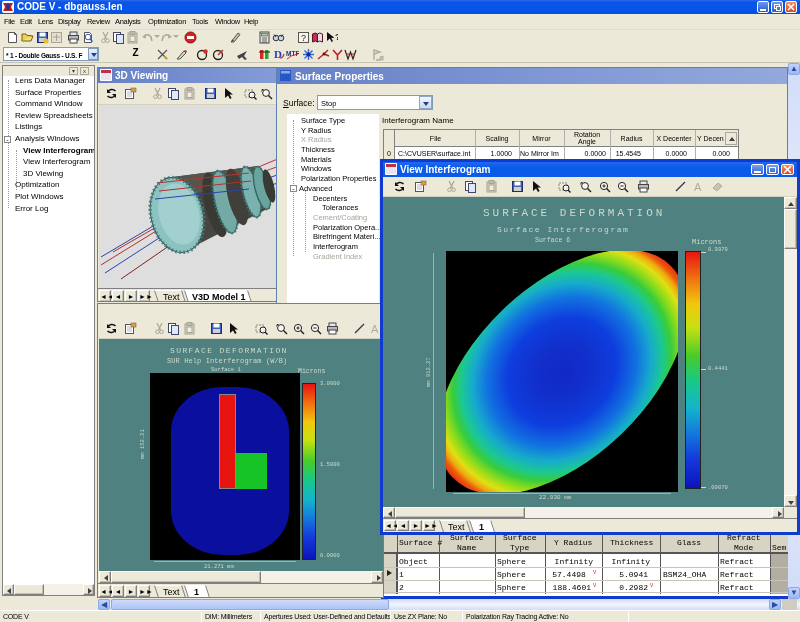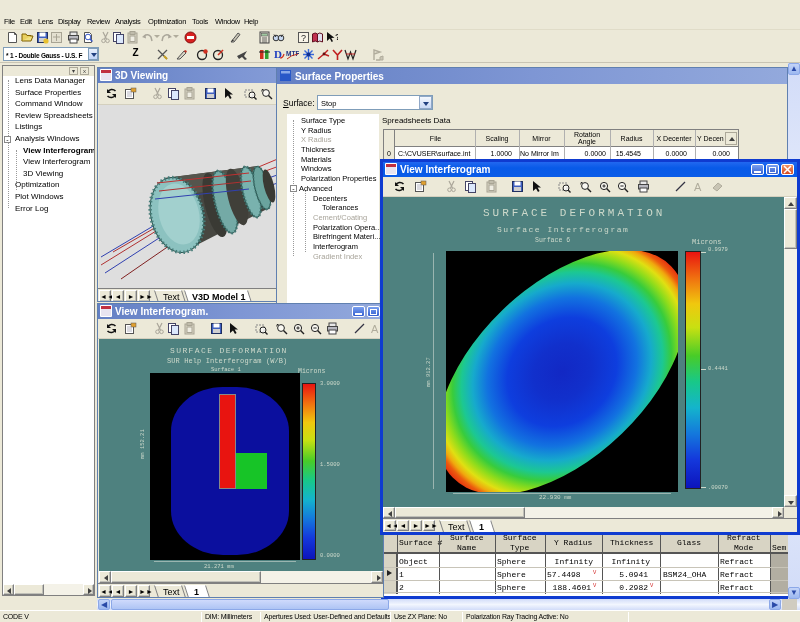--- a/index.html
+++ b/index.html
@@ -33,20 +33,40 @@
 
 .mono{font-family:"Liberation Mono",monospace;color:#cdd9cb}
 
 .xptrack{background:linear-gradient(180deg,#d2dcf8,#f2f6fe 50%,#d2dcf8)}
 .xpthumb{background:linear-gradient(180deg,#cfdafc,#aec4f4);border:1px solid #8ca8e8;border-radius:2px}
 .xparr{background:linear-gradient(180deg,#c4d4f8,#9cb8f0);border:1px solid #8ca8e8;border-radius:2px;color:#2a4aa8;font-size:8px;text-align:center;line-height:10px}
 </style></head>
 <body>
 <div id="stage">
 
+<div class="abs" id="titlebar">
+  <svg class="abs" style="left:2px;top:1px" width="12" height="12" viewBox="0 0 12 12">
+        <rect x="0" y="0" width="12" height="12" rx="2" fill="#fff"></rect>
+        <path d="M1 2 L11 2 L9 6 L11 10 L1 10 L3 6 Z" fill="#c02020"></path>
+        <rect x="4.5" y="3" width="3" height="6" fill="#2030a0"></rect>
+      </svg>
+  <span class="abs" style="left:17px;top:1px">CODE V  -  dbgauss.len</span>
+  <div class="capbtn" style="left:757px">
+        <div class="abs" style="left:2px;top:7px;width:6px;height:2px;background:#fff"></div>
+      </div>
+  <div class="capbtn" style="left:771px">
+        <div class="abs" style="left:2px;top:2px;width:6px;height:5px;border:1px solid #fff"></div>
+        <div class="abs" style="left:4px;top:4px;width:5px;height:5px;border:1px solid #fff;background:#4a76dc"></div>
+      </div>
+  <div class="capbtn close" style="left:785px">
+        <svg width="10" height="10" style="position:absolute;left:0px;top:0px">
+          <path d="M2 2 L8 8 M8 2 L2 8" stroke="#fff" stroke-width="1.6"></path>
+        </svg>
+      </div>
+</div>
 
 <div class="abs" id="menubar">
   <span style="left:4px">File</span>
       <span style="left:20px">Edit</span>
       <span style="left:38px">Lens</span>
   <span style="left:58px">Display</span>
       <span style="left:87px">Review</span>
       <span style="left:115px">Analysis</span>
   <span style="left:148px">Optimization</span>
       <span style="left:192px">Tools</span>
@@ -289,21 +309,21 @@
 
     <div class="arr abs" style="left:3px;top:44px;border-top:3px solid transparent;border-bottom:3px solid transparent;border-left:5px solid #222"></div>
 
     <span class="abs" style="left:15px;top:31px">Object</span>
     <span class="abs" style="left:113px;top:31px">Sphere</span>
     <span class="abs" style="left:163px;top:31px;width:46px;text-align:right">Infinity</span>
     <span class="abs" style="left:220px;top:31px;width:46px;text-align:right">Infinity</span>
     <span class="abs" style="left:336px;top:31px">Refract</span>
     <span class="abs" style="left:15px;top:44px">1</span>
     <span class="abs" style="left:113px;top:44px">Sphere</span>
-    <span class="abs" style="left:163px;top:44px;width:44px;text-align:left">57.4498</span>
+    <span class="abs" style="left:163px;top:44px;width:44px;text-align:center">57.4498</span>
         <span class="abs" style="left:209px;top:43px;color:#d02020;font-size:5.5px">V</span>
     <span class="abs" style="left:220px;top:44px;width:44px;text-align:right">5.0941</span>
     <span class="abs" style="left:279px;top:44px">BSM24_OHA</span>
     <span class="abs" style="left:336px;top:44px">Refract</span>
     <span class="abs" style="left:15px;top:57px">2</span>
     <span class="abs" style="left:113px;top:57px">Sphere</span>
     <span class="abs" style="left:163px;top:57px;width:44px;text-align:right">188.4601</span>
         <span class="abs" style="left:209px;top:56px;color:#d02020;font-size:5.5px">V</span>
     <span class="abs" style="left:220px;top:57px;width:44px;text-align:right">0.2982</span>
         <span class="abs" style="left:266px;top:56px;color:#d02020;font-size:5.5px">V</span>
@@ -439,21 +459,21 @@
       <span class="abs" style="left:12px;top:70px;white-space:nowrap">Advanced</span>
       <div class="abs" style="left:3px;top:71px;width:7px;height:7px;border:1px solid #888;background:#fff;font-size:7px;line-height:5px;text-align:center">-</div>
       <span class="abs" style="left:26px;top:80px;white-space:nowrap">Decenters</span>
       <span class="abs" style="left:35px;top:89px;white-space:nowrap">Tolerances</span>
       <span class="abs" style="left:26px;top:99px;white-space:nowrap;color:#a8a49a">Cement/Coating</span>
       <span class="abs" style="left:26px;top:109px;white-space:nowrap">Polarization Opera...</span>
       <span class="abs" style="left:26px;top:118px;white-space:nowrap">Birefringent Materi...</span>
       <span class="abs" style="left:26px;top:128px;white-space:nowrap">Interferogram</span>
       <span class="abs" style="left:26px;top:138px;white-space:nowrap;color:#a8a49a">Gradient Index</span>
     </div>
-    <span class="abs" style="left:105px;top:48px;font-size:8px">Spreadsheets Data</span>
+    <span class="abs" style="left:105px;top:48px;font-size:8px">Interferogram Name</span>
 
     <div class="abs" style="left:106px;top:61px;width:356px;height:40px;background:#fff;border:1px solid #808080;font-size:7px">
       <div class="abs" style="left:0;top:0;width:354px;height:17px;background:#ECE9D8;border-bottom:1px solid #808080"></div>
       <div class="abs" style="left:0;top:0;width:11px;height:38px;background:#ECE9D8;border-right:1px solid #808080"></div>
       <span class="abs" style="left:12px;top:5px;width:79px;text-align:center">File</span>
       <span class="abs" style="left:91px;top:5px;width:44px;text-align:center">Scaling</span>
       <span class="abs" style="left:135px;top:5px;width:45px;text-align:center">Mirror</span>
       <span class="abs" style="left:180px;top:1px;text-align:center;width:46px;line-height:7px">Rotation<br>Angle</span>
       <span class="abs" style="left:226px;top:5px;width:43px;text-align:center">Radius</span>
       <span class="abs" style="left:269px;top:5px;width:42px;text-align:center">X Decenter</span>
@@ -473,34 +493,20 @@
       <span class="abs" style="left:102px;top:20px;width:26px;text-align:right">1.0000</span>
       <span class="abs" style="left:136px;top:20px">No Mirror Im</span>
       <span class="abs" style="left:196px;top:20px;width:26px;text-align:right">0.0000</span>
       <span class="abs" style="left:227px;top:20px;width:30px;text-align:right">15.4545</span>
       <span class="abs" style="left:277px;top:20px;width:26px;text-align:right">0.0000</span>
       <span class="abs" style="left:322px;top:20px;width:24px;text-align:right">0.000</span>
     </div>
   </div>
 
   <div class="abs" id="wvi2" style="left:97px;top:240px;width:287px;height:295px;background:#ECE9D8;border:1px solid #6080b0;overflow:hidden">
-    <div class="cap" style="left:0;top:0;width:285px;height:15px;background:linear-gradient(90deg,#6480c4 0%,#7e96d4 50%,#93a9dc 100%)">
-      <svg class="abs" style="left:2px;top:1px" width="12" height="12" viewBox="0 0 12 12">
-            <rect width="12" height="12" rx="1" fill="#fff"></rect>
-            <rect x="1" y="1" width="10" height="3" fill="#c03040"></rect>
-            <rect x="1" y="4" width="10" height="7" fill="#e8e4f0"></rect>
-          </svg>
-      <span class="abs" style="left:17px;top:2px">View Interferogram.</span>
-      <div class="wbtn" style="left:254px">
-            <div class="abs" style="left:2px;top:6px;width:7px;height:2px;background:#fff"></div>
-          </div>
-      <div class="wbtn" style="left:269px">
-            <div class="abs" style="left:2px;top:2px;width:7px;height:6px;border:1px solid #fff"></div>
-          </div>
-    </div>
     <div class="toolbar2" style="left:0;top:15px;width:285px;height:20px">
       <svg class="ticon" style="left:7px;top:3px" viewBox="0 0 13 13">
             <path d="M10.5 4 A5 5 0 0 0 2.5 5 M2.5 9 A5 5 0 0 0 10.5 8" fill="none" stroke="#111" stroke-width="1.5"></path>
             <path d="M2 2 v4 h4 z" fill="#111"></path>
             <path d="M11 11 v-4 h-4 z" fill="#111"></path>
           </svg>
       <svg class="ticon" style="left:26px;top:3px" viewBox="0 0 13 13">
             <rect x="1.5" y="2.5" width="8" height="9" fill="#fff" stroke="#555"></rect>
             <rect x="7" y="1" width="5" height="4" fill="#e0a030" stroke="#555" stroke-width=".5"></rect>
             <path d="M3 5 h5 M3 7 h5 M3 9 h5" stroke="#99a" stroke-width=".7"></path>

